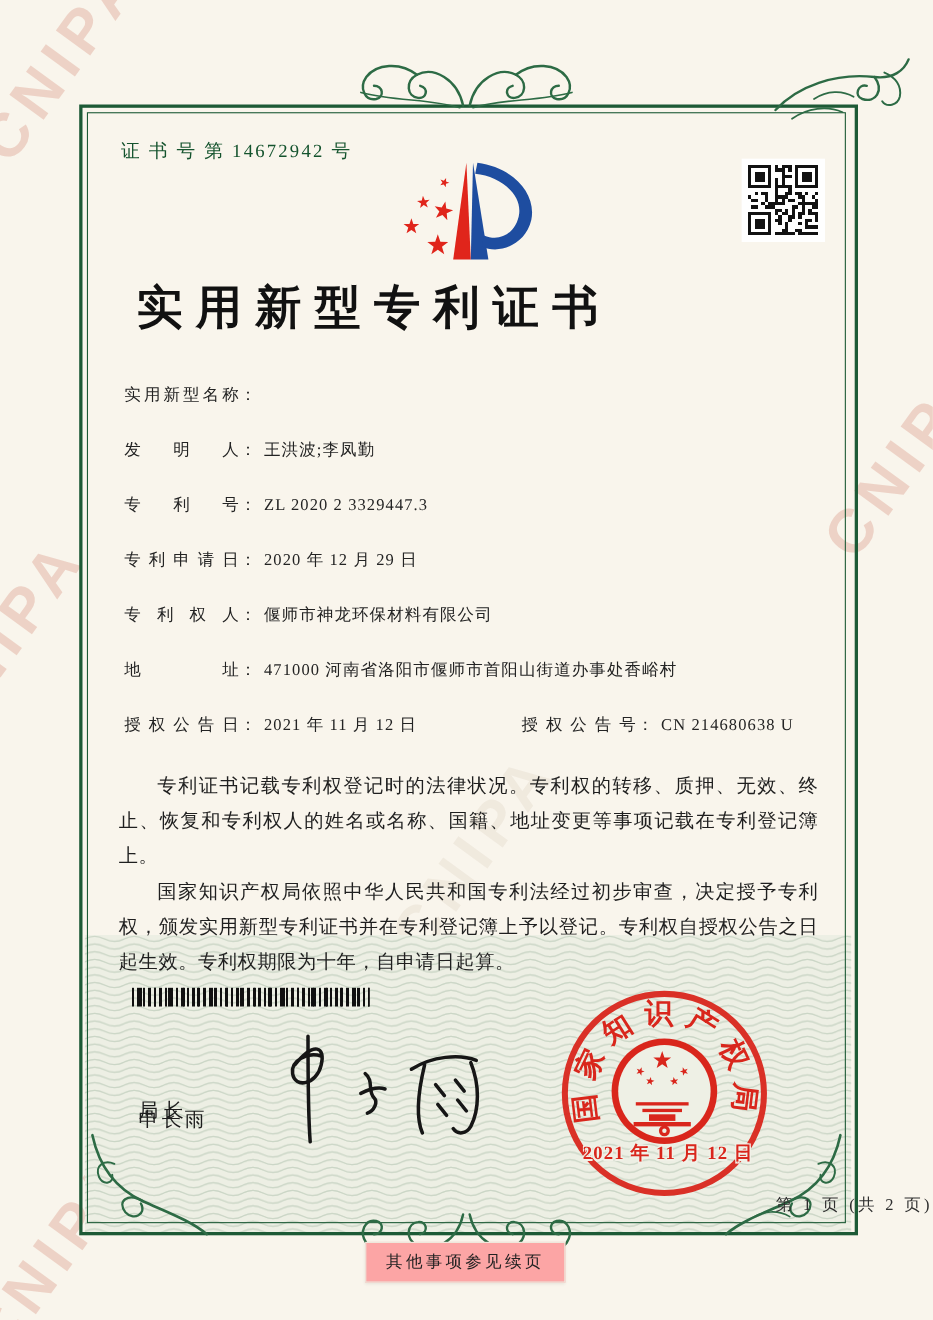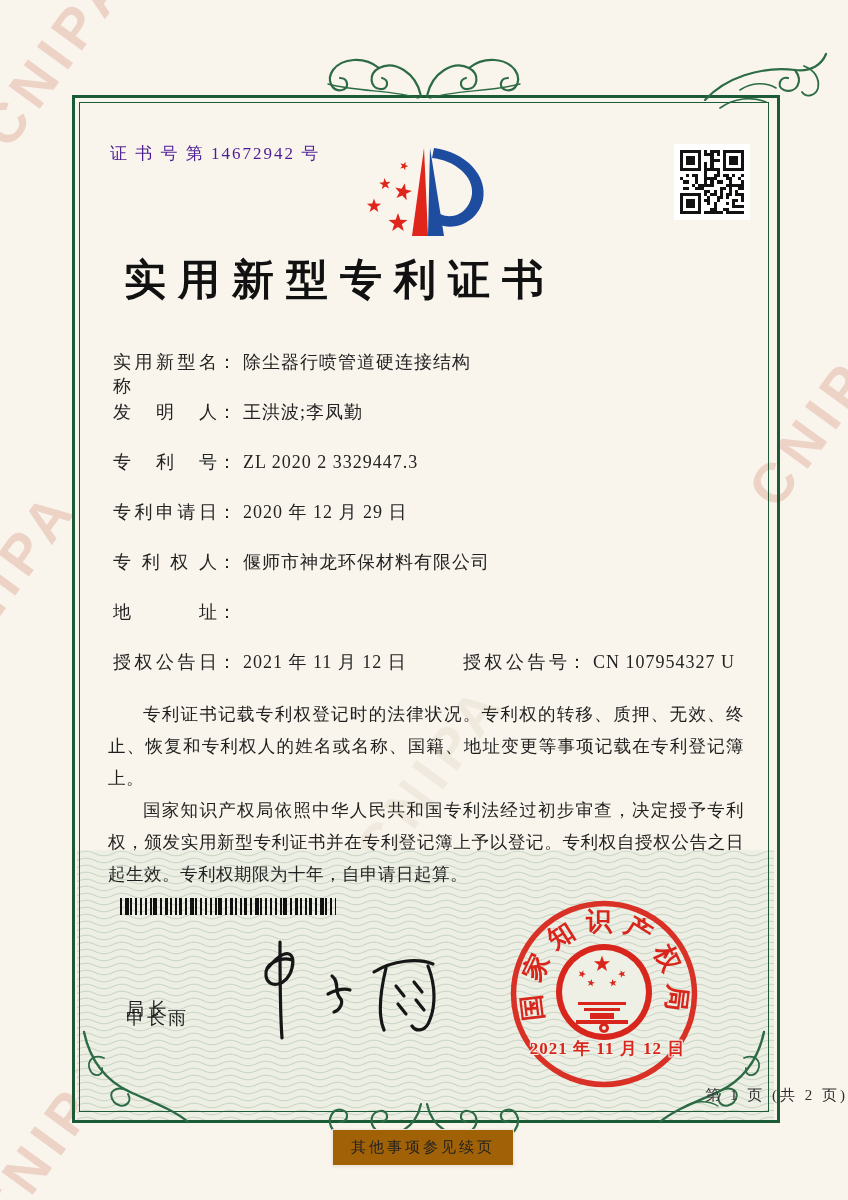--- a/index.html
+++ b/index.html
@@ -23,37 +23,37 @@
     position:absolute;left:72px;top:95px;width:702px;height:1022px;
     border:3px solid #1d5a36;
   }
   .frame-inner{
     position:absolute;left:79px;top:102px;width:688px;height:1008px;
     border:1px solid #1d5a36;
   }
   .orn{position:absolute;}
   
   .cert-no{
-    position:absolute;left:110px;top:142px;
-    font-size:17px;letter-spacing:2px;color:#4c1d95;
+    position:absolute;left:110px;top:126px;
+    font-size:17px;letter-spacing:2px;color:#14532d;
   }
   .logo{position:absolute;left:342px;top:136px;}
   .qr{position:absolute;left:674px;top:144px;}
   .title{
     position:absolute;left:0;top:252px;width:680px;text-align:center;
     font-size:42px;font-weight:bold;letter-spacing:12px;color:#111;
   }
   
   .fields{position:absolute;left:113px;top:350px;width:640px;}
-  .frow{display:flex;align-items:baseline;height:28px;margin-bottom:22px;font-size:18px;color:#232323;}
+  .frow{display:flex;align-items:baseline;height:28px;margin-bottom:22px;font-size:15px;color:#232323;}
   .flabel{display:inline-block;width:104px;text-align:justify;text-align-last:justify;}
   .fcolon{margin-left:1px;}
   .fvalue{margin-left:7px;letter-spacing:1px;white-space:nowrap;}
   .fvalue-fixed{width:208px;}
-  .flabel2{display:inline-block;width:104px;margin-left:12px;text-align:justify;text-align-last:justify;}
+  .flabel2{display:inline-block;width:104px;margin-left:26px;text-align:justify;text-align-last:justify;}
   
   .paras{position:absolute;left:108px;top:698px;width:636px;}
   .para{
     margin:0;font-size:17.5px;line-height:32px;color:#1f1f1f;
     text-align:justify;text-indent:2em;letter-spacing:0.5px;
   }
   
   .waves{position:absolute;left:77px;top:850px;}
   .barcode{
     position:absolute;left:120px;top:898px;width:216px;height:17px;
@@ -78,21 +78,21 @@
     text-align:center;font-size:17px;font-weight:bold;color:#d9261c;letter-spacing:1px;
     text-shadow:-1px -1px 0 #f1f1e8,1px -1px 0 #f1f1e8,-1px 1px 0 #f1f1e8,1px 1px 0 #f1f1e8;
     white-space:nowrap;
   }
   .page-info{
     position:absolute;left:0;top:1086px;width:848px;text-align:right;z-index:2;
     font-size:15px;letter-spacing:3px;color:#2e2e2e;
   }
   .cont-note{
     position:absolute;left:332px;top:1129px;z-index:7;
-    background:#a16207;border:1px solid #eee8dc;box-shadow:0 1px 3px rgba(0,0,0,0.08);
+    background:#fca5a5;border:1px solid #eee8dc;box-shadow:0 1px 3px rgba(0,0,0,0.08);
     padding:8px 18px;font-size:15px;letter-spacing:3px;color:#222;
     white-space:nowrap;
   }
   svg{display:block;}
 </style>
 </head>
 <body>
 
 <div class="wm" style="left:-65px;top:22px;">CNIPA</div>
 <div class="wm" style="left:703px;top:382px;">CNIPA</div>
@@ -319,21 +319,20 @@
       <rect x="2" y="16" width="3" height="3"></rect>
     </g>
 </svg>
 
 <div class="title">实用新型专利证书</div>
 
 <div class="fields">
   <div class="frow">
     <span class="flabel">实用新型名称</span>
       <span class="fcolon">：</span>
-    <span class="fvalue">除尘器行喷管道硬连接结构</span>
   </div>
   <div class="frow">
     <span class="flabel">发明人</span>
       <span class="fcolon">：</span>
     <span class="fvalue">王洪波;李凤勤</span>
   </div>
   <div class="frow">
     <span class="flabel">专利号</span>
       <span class="fcolon">：</span>
     <span class="fvalue">ZL 2020 2 3329447.3</span>
@@ -344,28 +343,29 @@
     <span class="fvalue">2020 年 12 月 29 日</span>
   </div>
   <div class="frow">
     <span class="flabel">专利权人</span>
       <span class="fcolon">：</span>
     <span class="fvalue">偃师市神龙环保材料有限公司</span>
   </div>
   <div class="frow">
     <span class="flabel">地址</span>
       <span class="fcolon">：</span>
+    <span class="fvalue">471000 河南省洛阳市偃师市首阳山街道办事处香峪村</span>
   </div>
   <div class="frow">
     <span class="flabel">授权公告日</span>
       <span class="fcolon">：</span>
     <span class="fvalue fvalue-fixed">2021 年 11 月 12 日</span>
     <span class="flabel2">授权公告号</span>
       <span class="fcolon">：</span>
-    <span class="fvalue">CN 107954327 U</span>
+    <span class="fvalue">CN 214680638 U</span>
   </div>
 </div>
 
 <div class="paras">
   <p class="para">专利证书记载专利权登记时的法律状况。专利权的转移、质押、无效、终止、恢复和专利权人的姓名或名称、国籍、地址变更等事项记载在专利登记簿上。</p>
   <p class="para">国家知识产权局依照中华人民共和国专利法经过初步审查，决定授予专利权，颁发实用新型专利证书并在专利登记簿上予以登记。专利权自授权公告之日起生效。专利权期限为十年，自申请日起算。</p>
 </div>
 
 <div class="barcode"></div>
 

